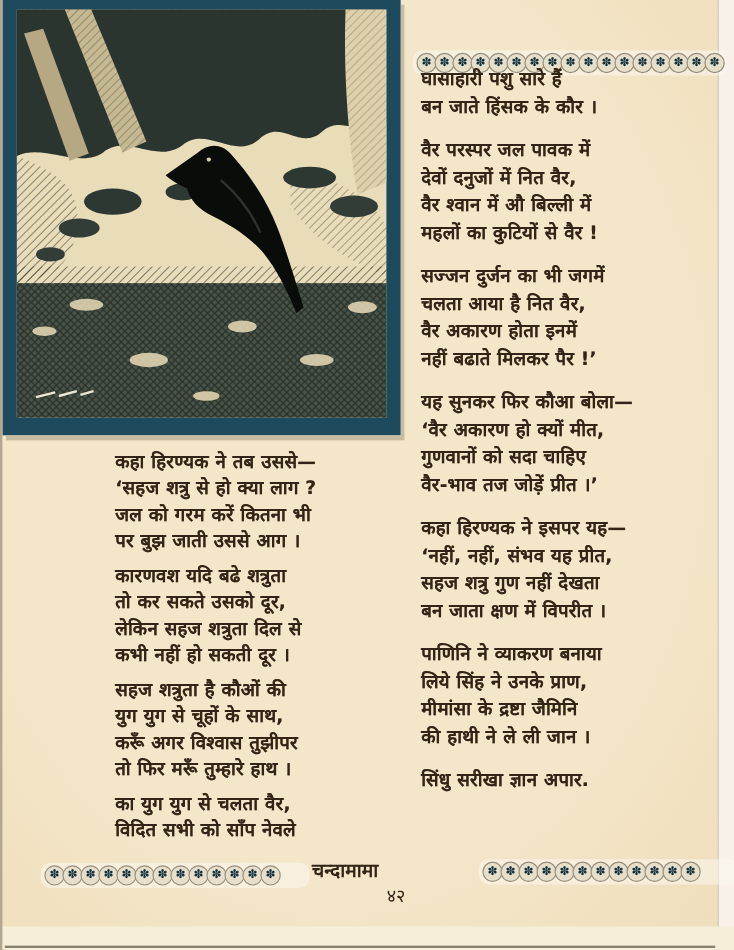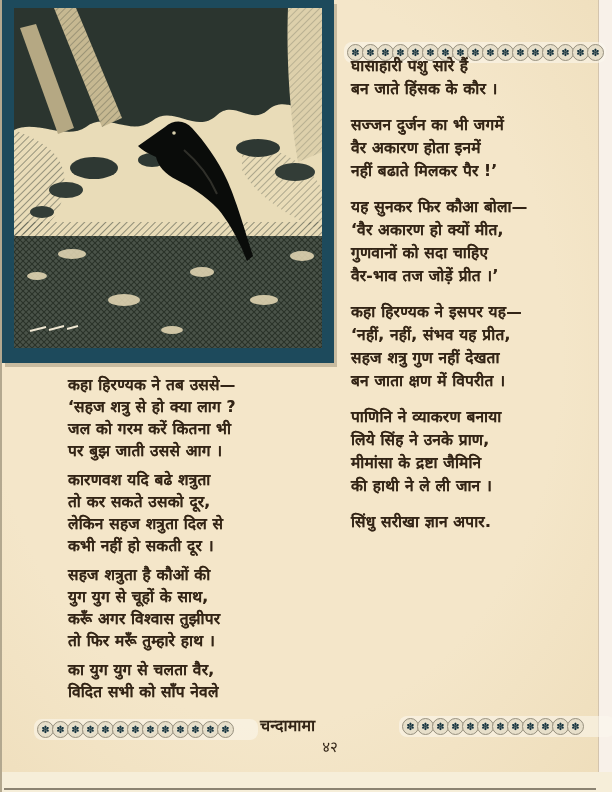--- a/index.html
+++ b/index.html
@@ -25,21 +25,21 @@
   .strip-bl{left:34px;top:719px;width:218px;}
   .strip-br{left:399px;top:716px;width:210px;}
   .orn{flex:0 0 auto;width:15px;height:15px;border-radius:50%;background:#e7dfca;
        border:1px solid #97907e;display:flex;align-items:center;justify-content:center;
        color:#14323e;font-size:10px;line-height:1;margin-left:-2px;font-weight:bold;}
   .orn:first-child{margin-left:0;}
 
   
   .col{position:absolute;color:#322416;font-weight:bold;font-size:15.5px;letter-spacing:.2px;
        text-shadow:0 0 .5px rgba(70,45,20,.55);}
-  .col-left{left:68px;top:374px;width:262px;line-height:22px;}
+  .col-left{left:96px;top:374px;width:262px;line-height:22px;}
   .col-right{left:351px;top:55px;width:256px;line-height:23px;}
   .col-left .stanza{margin-bottom:7px;}
   .col-right .stanza{margin-bottom:13px;}
 
   
   .footer-title{position:absolute;left:260px;top:714px;width:140px;
        color:#322416;font-weight:bold;font-size:16px;}
   .footer-page{position:absolute;left:260px;top:736px;width:140px;text-align:center;
        color:#322416;font-weight:normal;font-size:15px;}
 </style>
@@ -190,21 +190,28 @@
         <div class="poem-line">का युग युग से चलता वैर,</div>
         <div class="poem-line">विदित सभी को साँप नेवले</div>
       </div>
     </div>
   <div class="col col-right" id="col-right">
       <div class="stanza">
         <div class="poem-line">घासाहारी पशु सारे हैं</div>
         <div class="poem-line">बन जाते हिंसक के कौर ।</div>
       </div>
       <div class="stanza">
+        <div class="poem-line">वैर परस्पर जल पावक में</div>
+        <div class="poem-line">देवों दनुजों में नित वैर,</div>
+        <div class="poem-line">वैर श्वान में औ बिल्ली में</div>
+        <div class="poem-line">महलों का कुटियों से वैर !</div>
+      </div>
+      <div class="stanza">
         <div class="poem-line">सज्जन दुर्जन का भी जगमें</div>
+        <div class="poem-line">चलता आया है नित वैर,</div>
         <div class="poem-line">वैर अकारण होता इनमें</div>
         <div class="poem-line">नहीं बढाते मिलकर पैर !’</div>
       </div>
       <div class="stanza">
         <div class="poem-line">यह सुनकर फिर कौआ बोला—</div>
         <div class="poem-line">‘वैर अकारण हो क्यों मीत,</div>
         <div class="poem-line">गुणवानों को सदा चाहिए</div>
         <div class="poem-line">वैर-भाव तज जोड़ें प्रीत ।’</div>
       </div>
       <div class="stanza">

